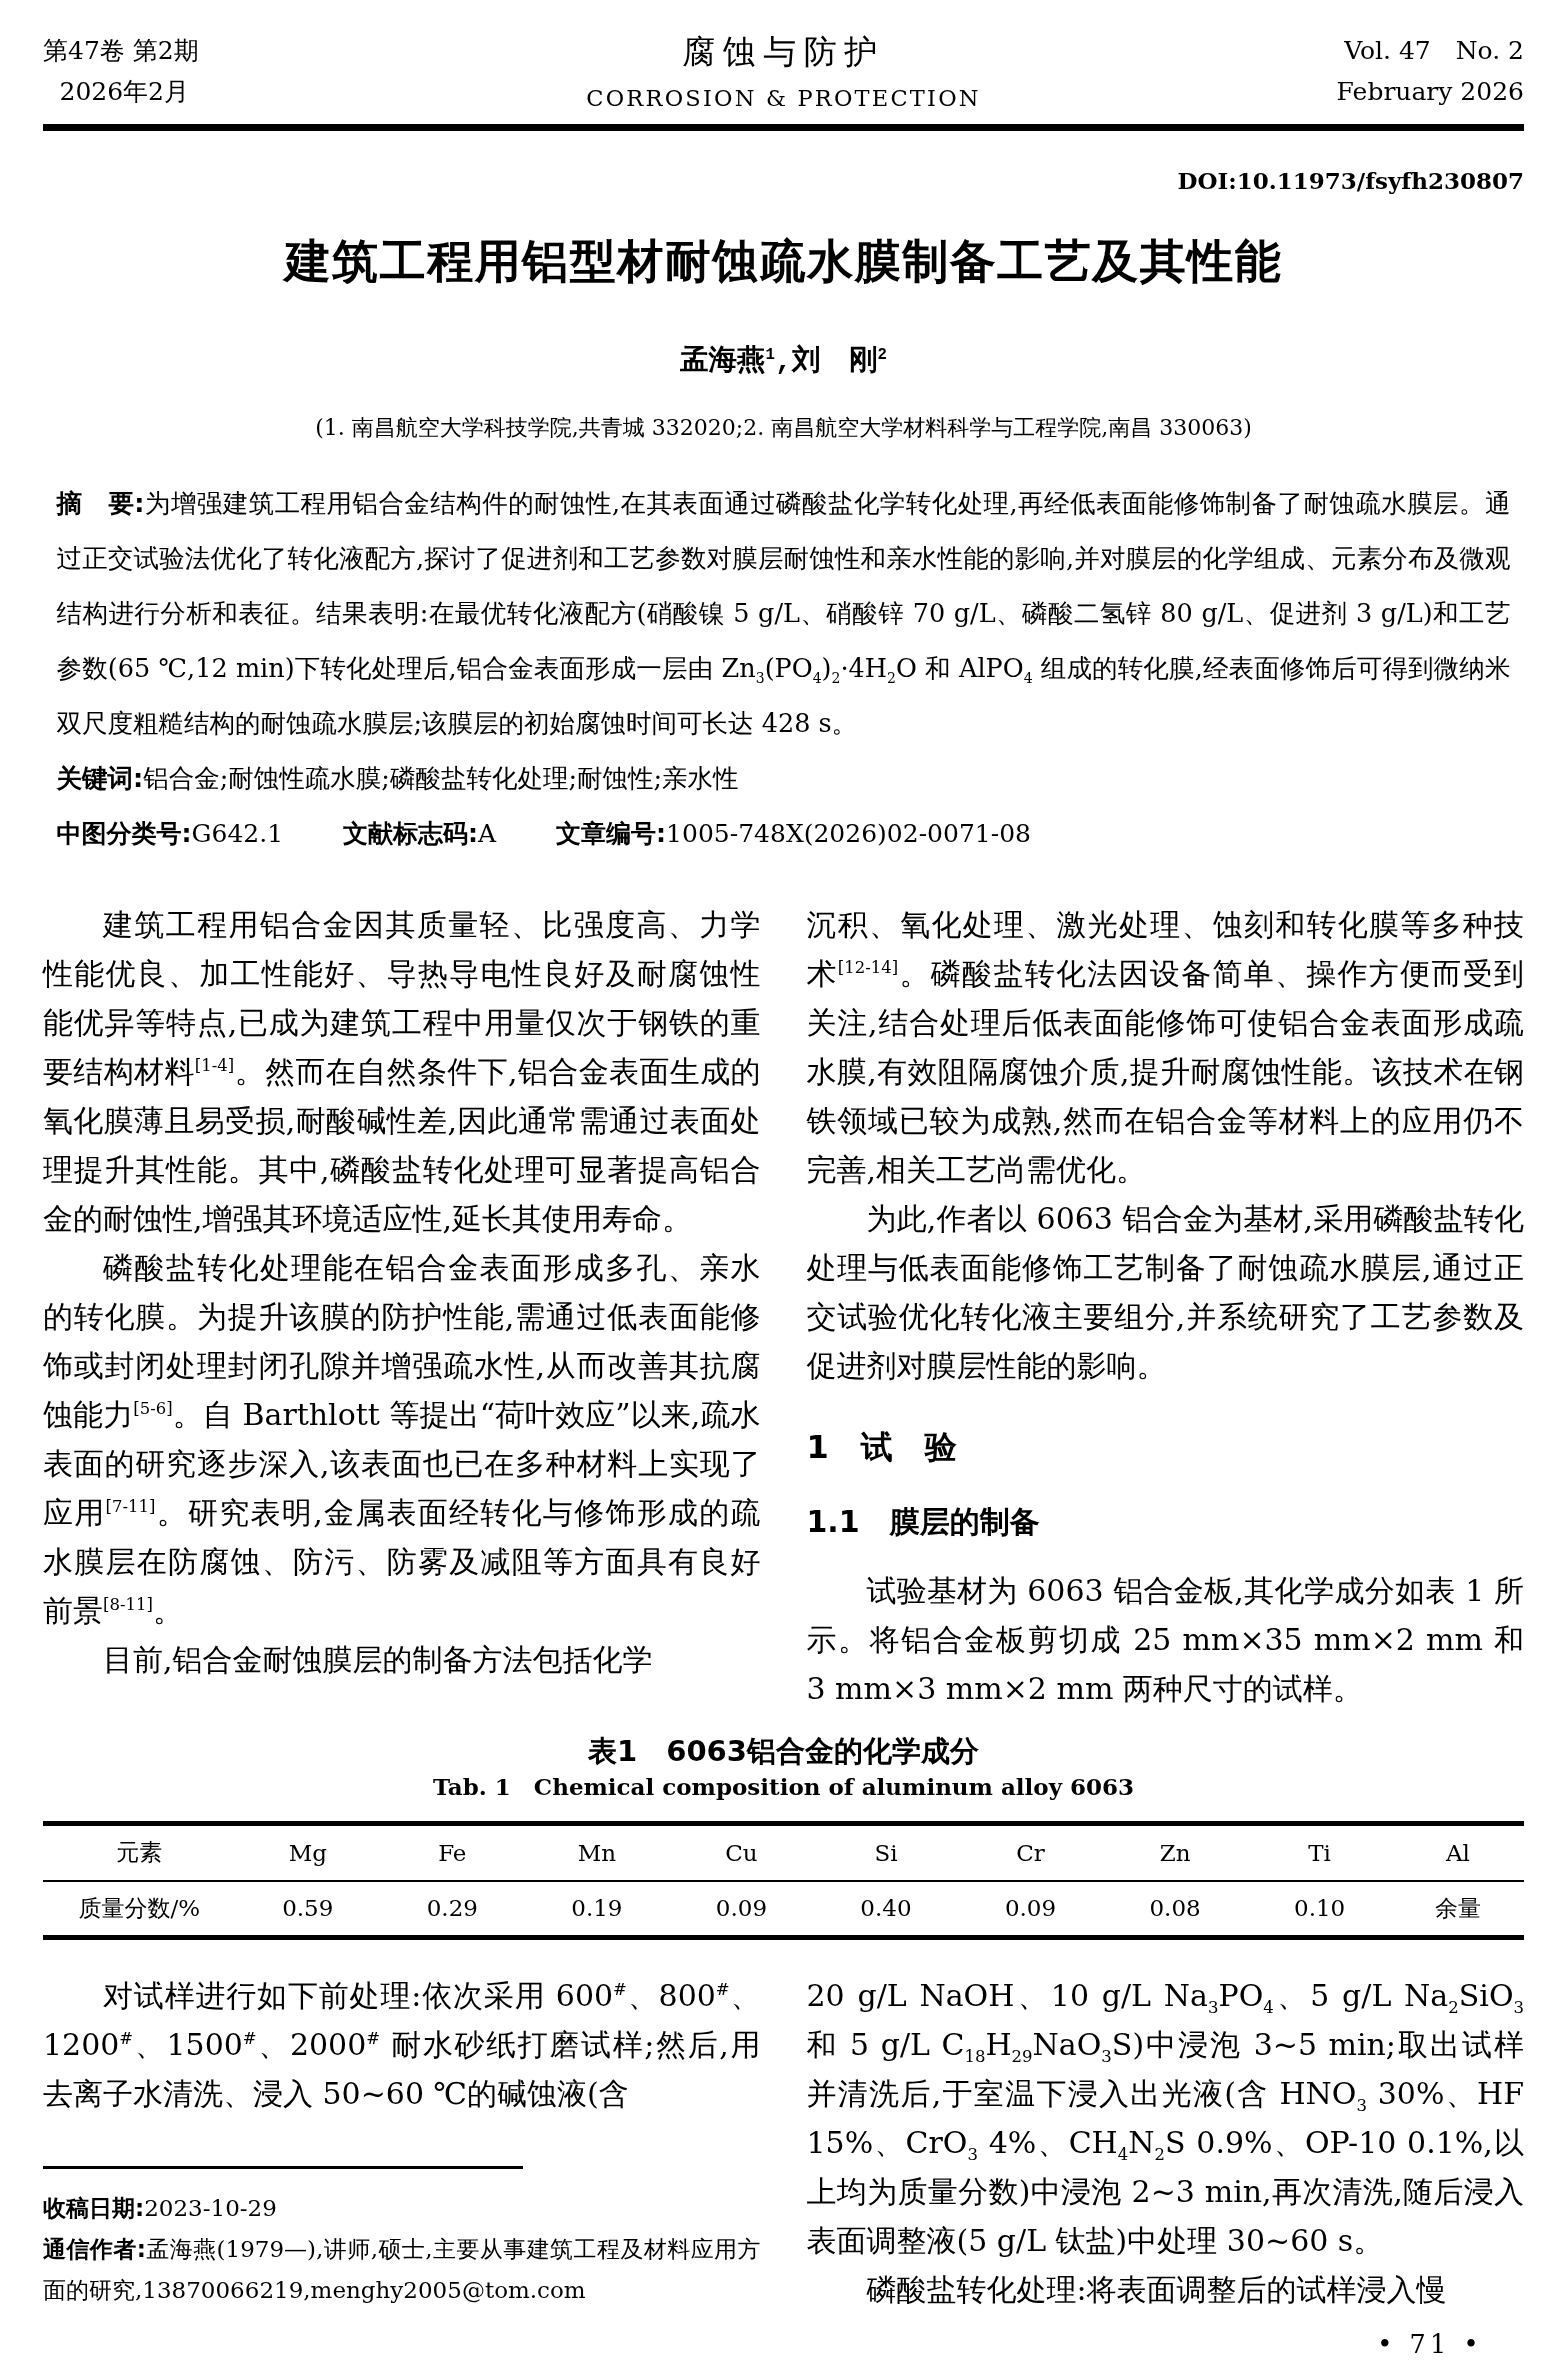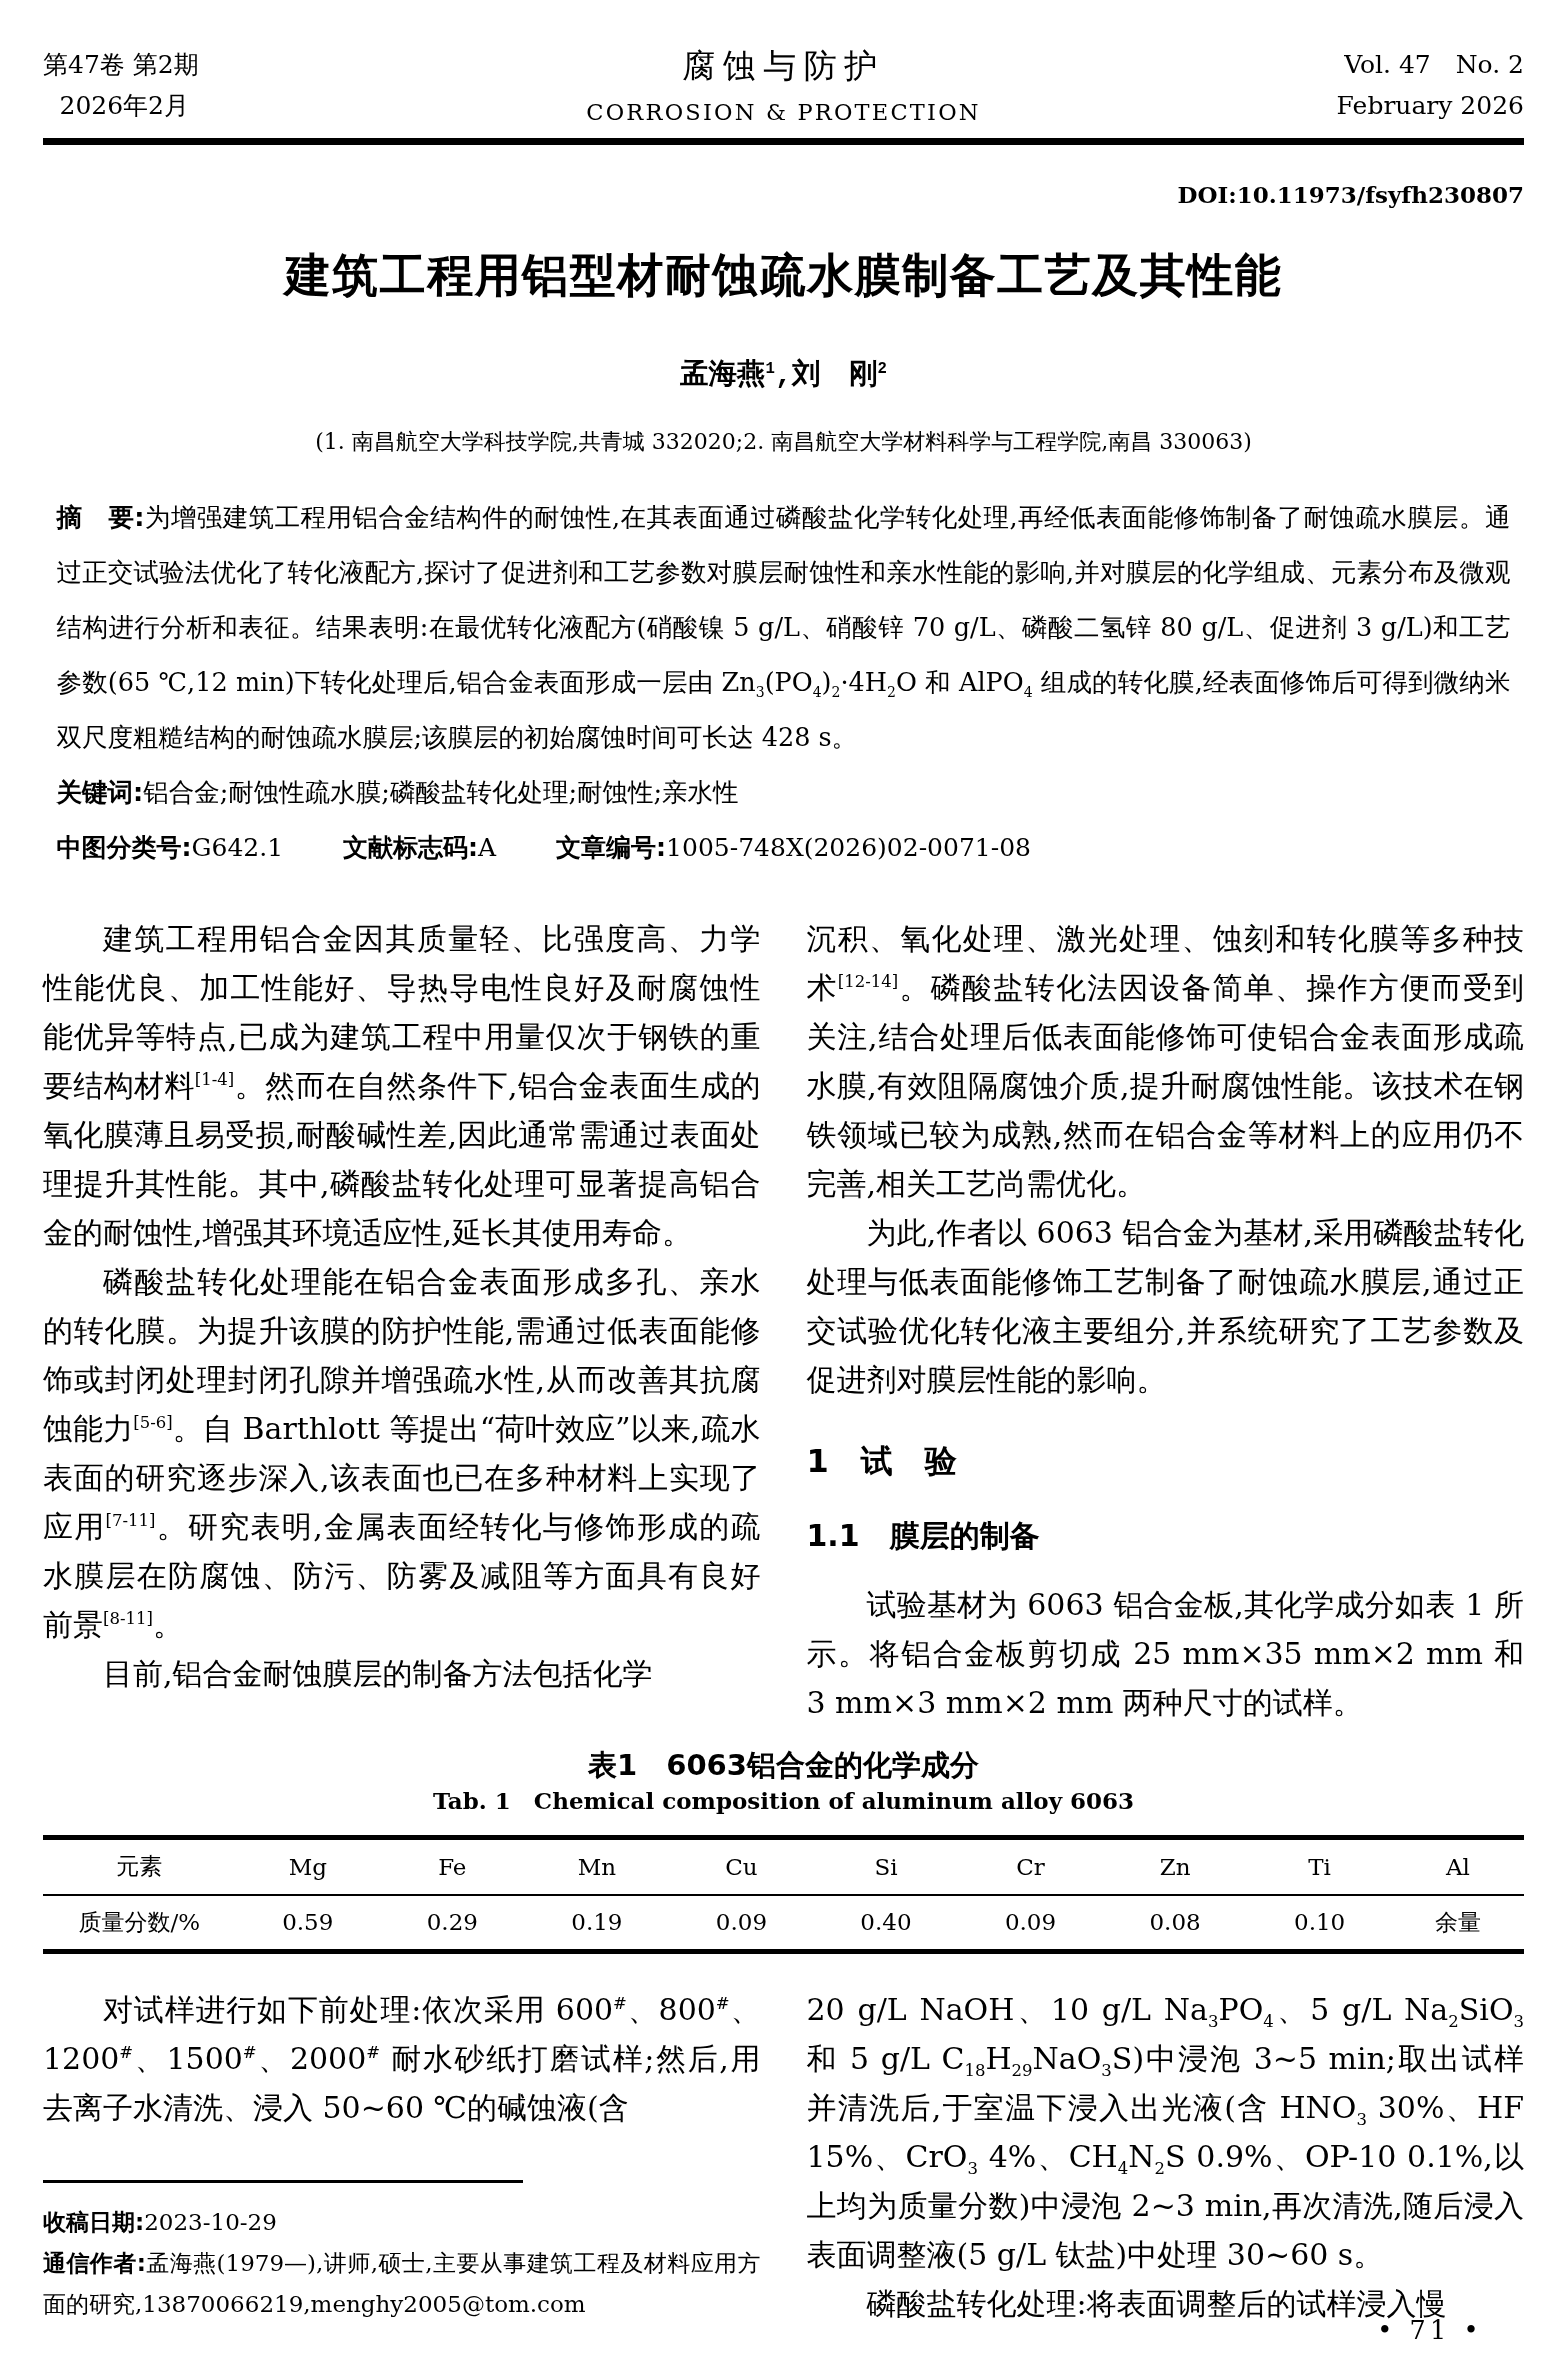--- a/index.html
+++ b/index.html
@@ -1,21 +1,21 @@
 <!DOCTYPE html>
 <html lang="zh" style="font-size:12px"><head>
 <meta charset="utf-8">
 <style>
   html,body{margin:0;padding:0;}
   body{
     width:1567px;height:2377px;background:#ffffff;color:#000;
     font-family:"DejaVu Serif","Liberation Serif",serif;
     position:relative;overflow:hidden;
   }
-  .page{padding:39px 43px 0 43px;}
+  .page{padding:25px 43px 0 43px;}
   sup{font-size:0.55em;line-height:0;}
   sub{font-size:0.55em;line-height:0;}
   p{margin:0;}
 
   
   .jheader{display:grid;grid-template-columns:1fr auto 1fr;align-items:flex-start;margin-top:4.5px;}
   .jh-left{font-size:25px;line-height:1.65;}
   .jh-left .l2{padding-left:16.5px;}
   .jh-center{text-align:center;}
   .jh-center .cn{font-size:33px;letter-spacing:7.5px;}
@@ -74,21 +74,21 @@
   table.comp thead th{border-bottom:2.2px solid #000;}
   table.comp .c0{width:13%;}
 
   
   .cols-bottom{margin-top:31.5px;}
   .footnote{margin-top:48px;font-size:23px;line-height:41px;text-align:justify;}
   .footnote-rule{width:480px;height:2.2px;background:#000;margin-bottom:19.5px;}
   .footnote .label{
     font-weight:bold;font-family:"DejaVu Sans","Liberation Sans",sans-serif;
   }
-  .page-num{position:absolute;right:84px;bottom:32px;font-size:25.5px;letter-spacing:4.5px;margin-left:28px;}
+  .page-num{position:absolute;right:84px;bottom:18px;font-size:25.5px;letter-spacing:4.5px;margin-left:28px;}
 </style>
 </head>
 <body>
 
 <div class="page">
 
   <div class="jheader">
     <div class="jh-left">
       <div class="l1">第47卷 第2期</div>
       <div class="l2">2026年2月</div>

